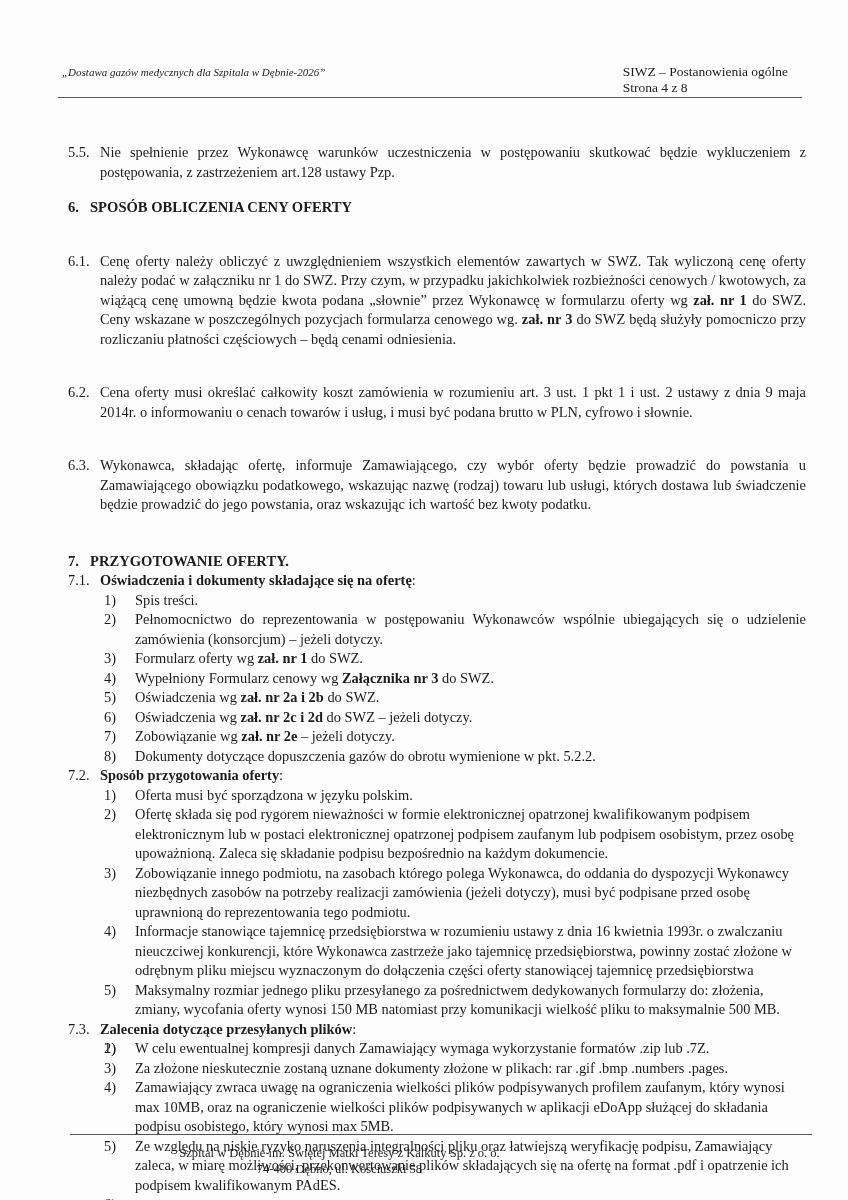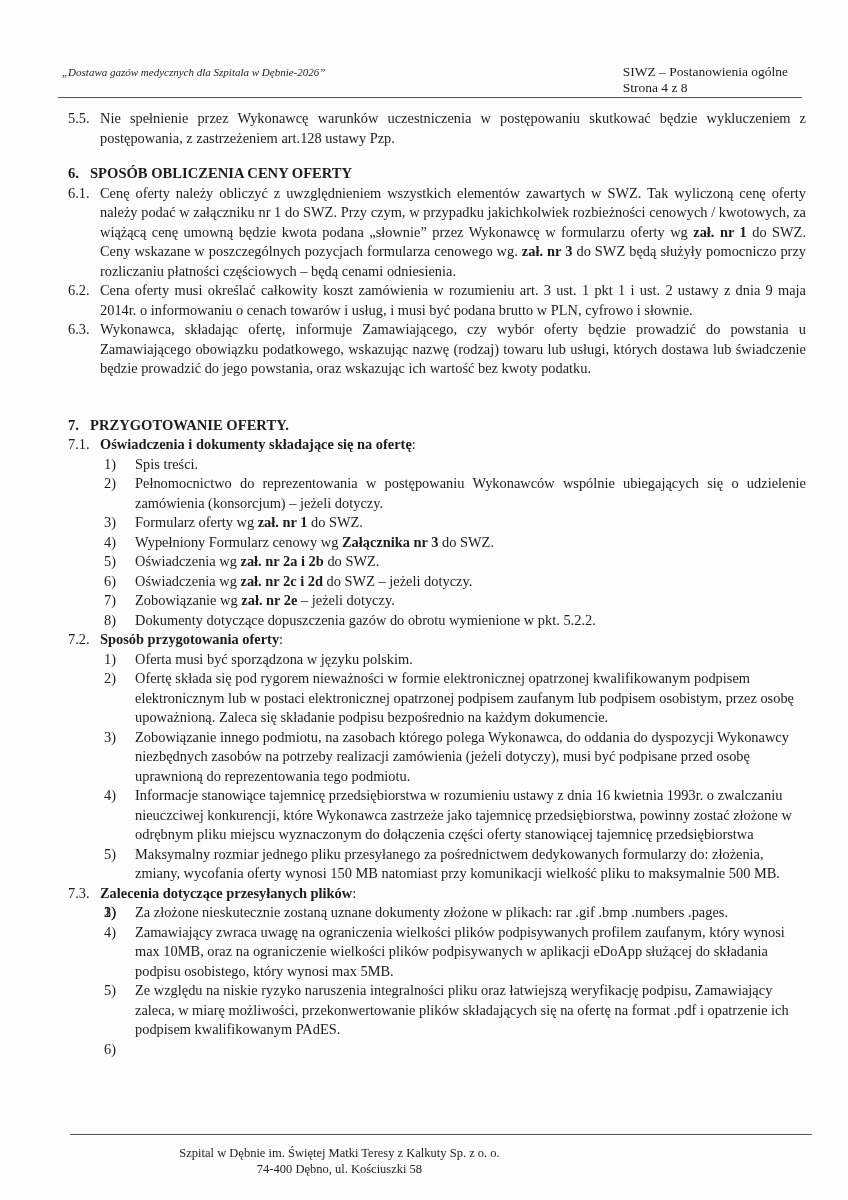--- a/index.html
+++ b/index.html
@@ -7,21 +7,21 @@
     width:848px; height:1200px; background:#fdfdfd; position:relative; overflow:hidden;
     font-family:"Liberation Serif", serif; color:#1c1c1c;
   }
   .page { position:absolute; left:0; top:0; width:848px; height:1200px; }
   .hdr-left { position:absolute; left:62px; top:66px; font-style:italic; font-size:11px; }
   .hdr-right { position:absolute; right:60px; top:64px; text-align:left; font-size:13.5px; line-height:16px; }
   .hdr-rule { position:absolute; left:58px; width:744px; top:97px; border-top:1.5px solid #555; }
   .ftr-rule { position:absolute; left:70px; width:742px; top:1134px; border-top:1.5px solid #555; }
   .ftr { position:absolute; left:0; width:679px; top:1145px; text-align:center; font-size:12.5px; line-height:16px; }
   .body { position:absolute; left:68px; top:109px; width:738px; font-size:14.4px; line-height:19.5px; }
-  .p { position:relative; padding-left:32px; text-align:justify; }
+  .p { position:relative; padding-left:32px; text-align:justify;margin-top:34px; }
   .p .num { position:absolute; left:0; top:0; }
   .sect { position:relative; padding-left:22px; font-weight:bold; font-size:14.6px; }
   .sect .num { position:absolute; left:0; top:0; }
   .sub { position:relative; padding-left:32px; }
   .sub .num { position:absolute; left:0; top:0; }
   .sub .lbl { font-weight:bold; }
   .li { position:relative; padding-left:67px; text-align:left; }
   .li .num { position:absolute; left:36px; top:0; }
   .li.j { text-align:justify; }
   b { font-weight:bold; }
@@ -140,20 +140,21 @@
 
     <div class="sub">
       <span class="num">7.3.</span>
       <span class="lbl">Zalecenia dotyczące przesyłanych plików</span><span>:</span>
     </div>
     <div class="li">
       <span class="num">1)</span>
     </div>
     <div class="li">
       <span class="num">2)</span>
+      <span>W celu ewentualnej kompresji danych Zamawiający wymaga wykorzystanie formatów .zip lub .7Z.</span>
     </div>
     <div class="li">
       <span class="num">3)</span>
       <span>Za złożone nieskutecznie zostaną uznane dokumenty złożone w plikach: rar .gif .bmp .numbers .pages.</span>
     </div>
     <div class="li">
       <span class="num">4)</span>
       <span>Zamawiający zwraca uwagę na ograniczenia wielkości plików podpisywanych profilem zaufanym, który wynosi max 10MB, oraz na ograniczenie wielkości plików podpisywanych w aplikacji eDoApp służącej do składania podpisu osobistego, który wynosi max 5MB.</span>
     </div>
     <div class="li">

